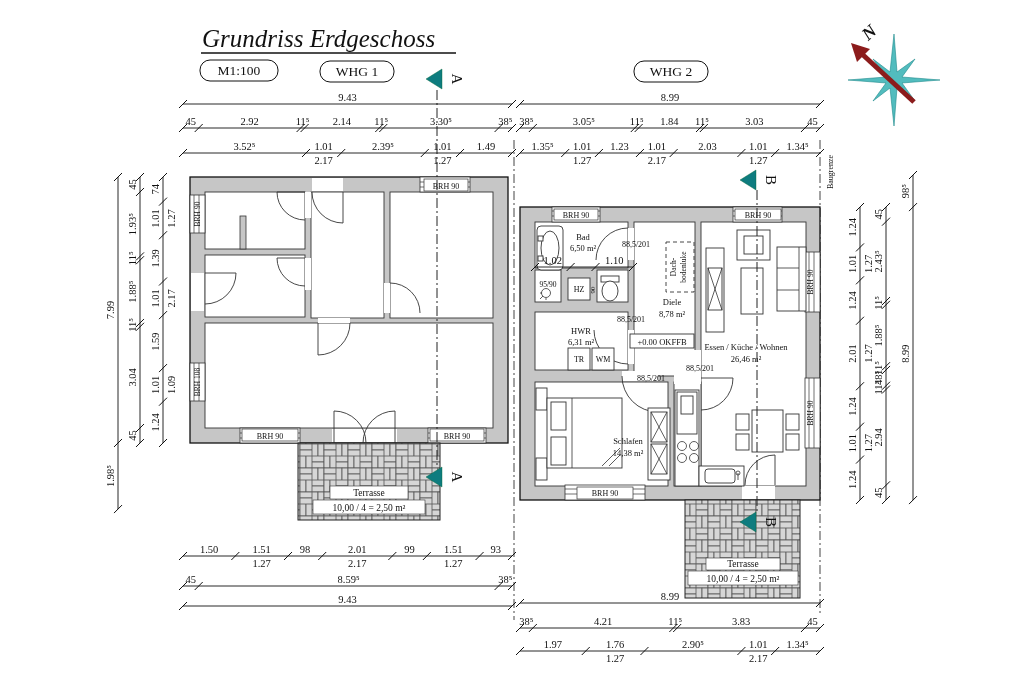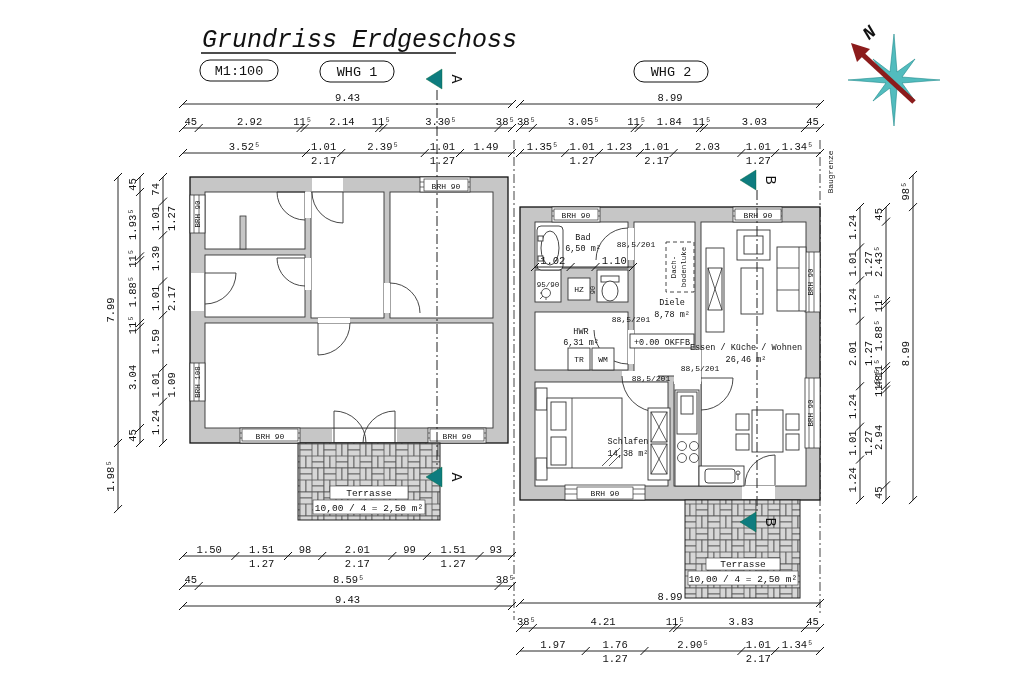--- a/index.html
+++ b/index.html
@@ -1,16 +1,16 @@
 <!DOCTYPE html>
 <html><head>
 <meta charset="utf-8">
 <style>
   html,body{margin:0;padding:0;background:#ffffff;}
-  .stage{width:1024px;height:682px;position:relative;font-family:Liberation Mono, monospace;}
+  .stage{width:1024px;height:682px;position:relative;font-family:Liberation Serif, serif;}
   svg{display:block;}
   text{fill:#111;}
   .dimtxt{font-size:10.5px;}
   .roomname{font-size:8.5px;}
   .small{font-size:8px;}
   .tiny{font-size:7.5px;}
 </style>
 </head>
 <body>
 <div class="stage">

